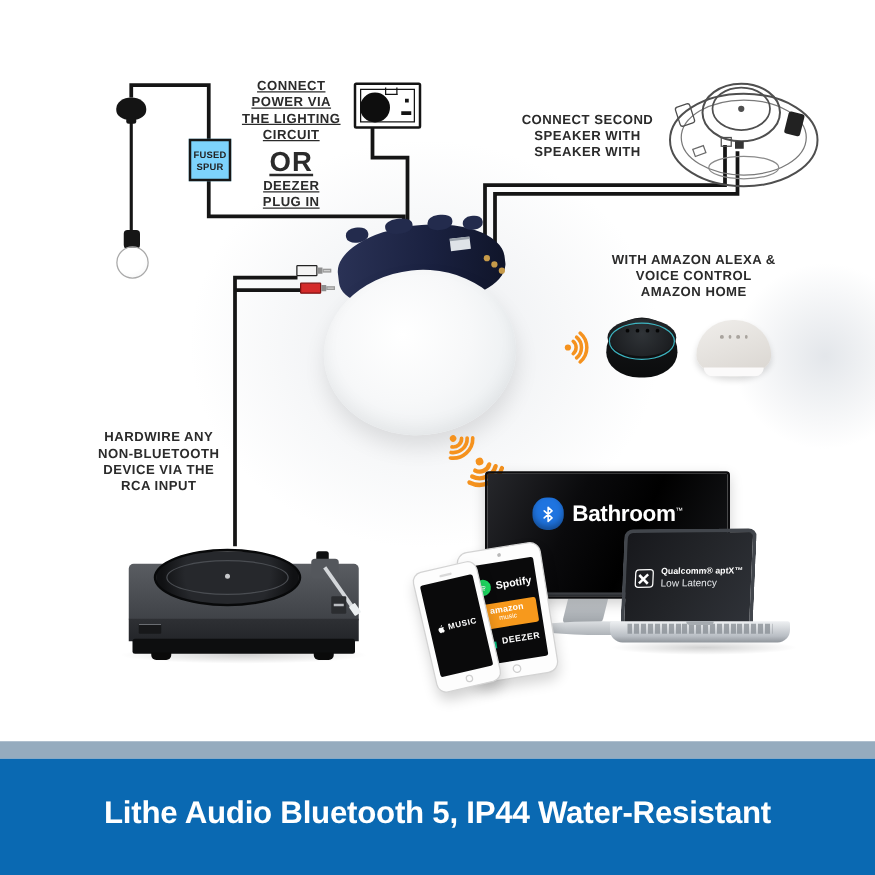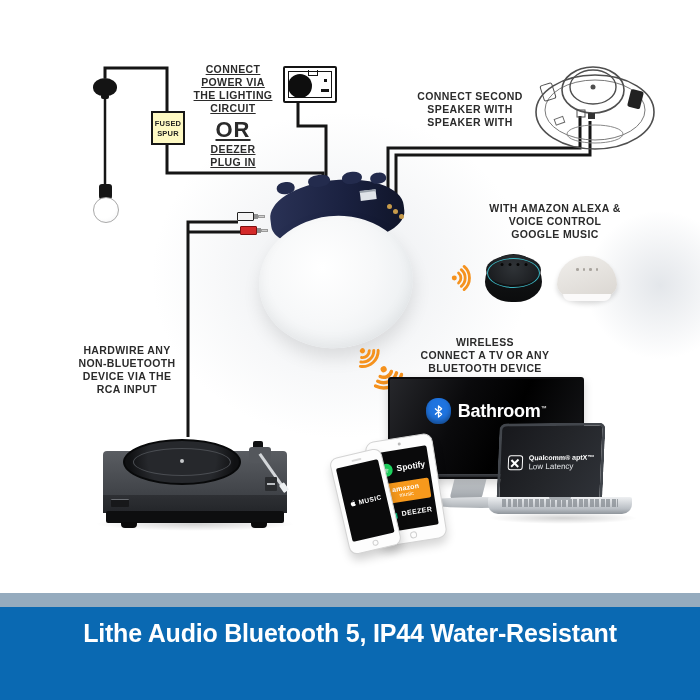--- a/index.html
+++ b/index.html
@@ -21,21 +21,21 @@
   .callout .big-or{font-size:22px;line-height:25px;letter-spacing:1px;margin:2px 0 1px 0;}
 
   
   .rose{left:93px;top:78px;width:24px;height:18px;background:#141414;border-radius:50% 50% 45% 45%;}
   .rose::after{content:"";position:absolute;left:8px;bottom:-3px;width:8px;height:5px;background:#141414;border-radius:2px;}
   .holder{left:99px;top:184px;width:13px;height:16px;background:#161616;border-radius:3px 3px 4px 4px;}
   .bulb{left:93px;top:197px;width:26px;height:26px;border-radius:50%;
         background:radial-gradient(circle at 40% 35%,#ffffff 55%,#f1f2f3);border:1.5px solid #a9a9a9;}
 
   
-  .fused{left:151px;top:111px;width:34px;height:34px;background:#fef9c3;border:2px solid #161616;
+  .fused{left:151px;top:111px;width:34px;height:34px;background:#7dd3fc;border:2px solid #161616;
          font-size:7.5px;line-height:10px;font-weight:600;color:#222;text-align:center;padding-top:6px;letter-spacing:.2px;}
 
   
   .socket{left:283px;top:66px;width:54px;height:37px;border:2.5px solid #141414;border-radius:2px;background:#fff;}
   .socket .inner{position:absolute;left:3px;top:3px;right:3px;bottom:3px;border:1.5px solid #141414;}
   .socket .plugball{position:absolute;left:3px;top:6px;width:24px;height:24px;background:#0e0e0e;border-radius:50%;}
   .socket .pin-top{position:absolute;left:23px;top:2px;width:10px;height:6px;border:1.5px solid #141414;border-top:none;}
   .socket .dot-a{position:absolute;right:8px;top:11px;width:3px;height:3px;background:#141414;}
   .socket .dot-b{position:absolute;right:6px;top:21px;width:8px;height:3px;background:#141414;}
 
@@ -163,21 +163,21 @@
   .lap-base::before{content:"";position:absolute;left:14px;right:14px;top:2px;height:8px;opacity:.75;
       background:repeating-linear-gradient(90deg,#878d93 0 4px,transparent 4px 5.5px);}
   .lap-base::after{content:"";position:absolute;left:50%;top:0;width:22px;height:3px;margin-left:-11px;
       background:#a6abb0;border-radius:0 0 3px 3px;}
 
   .shadow{position:absolute;border-radius:50%;background:radial-gradient(ellipse at center,rgba(0,0,0,.18),rgba(0,0,0,0) 70%);}
 
   
   .strip{left:0;top:593px;width:700px;height:14px;background:var(--banner_strip,#95abbe);}
   .banner{left:0;top:607px;width:700px;height:93px;background:var(--banner_bg,#0a69b2);
-      color:var(--banner_text,#fff);text-align:center;padding-top:10px;}
+      color:var(--banner_text,#fff);text-align:center;padding-top:27px;}
   .banner .t{font-size:25px;line-height:33px;font-weight:700;letter-spacing:-.2px;}
 </style>
 </head>
 <body>
 
 <div id="stage">
 
   <div class="blob blob1"></div>
   <div class="blob blob2"></div>
 
@@ -257,21 +257,21 @@
   </div>
   <div class="abs rca-plug rca-red" style="left:240px;top:226px;width:28px;">
     <div class="rca-body"></div>
     <div class="rca-collar"></div>
     <div class="rca-pin"></div>
   </div>
 
   <div class="abs callout" style="left:470px;top:202px;width:170px;">
     <div>WITH AMAZON ALEXA &amp;</div>
     <div>VOICE CONTROL</div>
-    <div>GOOGLE MUSIC</div>
+    <div>AMAZON HOME</div>
   </div>
   <svg class="abs wifi" style="left:450px;top:264px;" width="26" height="28" viewBox="0 0 24 24">
     <circle cx="4" cy="12" r="2.3" fill="currentColor"></circle>
     <path d="M7.9 7.4 A6 6 0 0 1 7.9 16.6 M10.4 4.3 A10 10 0 0 1 10.4 19.7 M13 1.3 A14 14 0 0 1 13 22.7" stroke="currentColor" stroke-width="2.6" fill="none" stroke-linecap="round"></path>
   </svg>
   <div class="abs echo">
     <div class="dots">
         <i></i>
         <i></i>
         <i></i>
@@ -303,25 +303,20 @@
     <div class="pivot"></div>
     <div class="arm"></div>
     <div class="front"></div>
     <div class="btn"></div>
     <div class="pitch"></div>
     <div class="base"></div>
     <div class="foot" style="left:18px;"></div>
     <div class="foot" style="left:148px;"></div>
   </div>
 
-  <div class="abs callout" style="left:395px;top:336px;width:180px;">
-    <div>WIRELESS</div>
-    <div>CONNECT A TV OR ANY</div>
-    <div>BLUETOOTH DEVICE</div>
-  </div>
 
   <svg class="abs wifi" style="left:355px;top:344px;transform:rotate(48deg);" width="27" height="27" viewBox="0 0 24 24">
     <circle cx="4" cy="12" r="2.3" fill="currentColor"></circle>
     <path d="M7.9 7.4 A6 6 0 0 1 7.9 16.6 M10.4 4.3 A10 10 0 0 1 10.4 19.7 M13 1.3 A14 14 0 0 1 13 22.7" stroke="currentColor" stroke-width="2.6" fill="none" stroke-linecap="round"></path>
   </svg>
   <svg class="abs wifi" style="left:372px;top:363px;transform:rotate(66deg);" width="32" height="32" viewBox="0 0 24 24">
     <circle cx="4" cy="12" r="2.3" fill="currentColor"></circle>
     <path d="M7.9 7.4 A6 6 0 0 1 7.9 16.6 M10.4 4.3 A10 10 0 0 1 10.4 19.7 M13 1.3 A14 14 0 0 1 13 22.7" stroke="currentColor" stroke-width="2.6" fill="none" stroke-linecap="round"></path>
   </svg>
 

